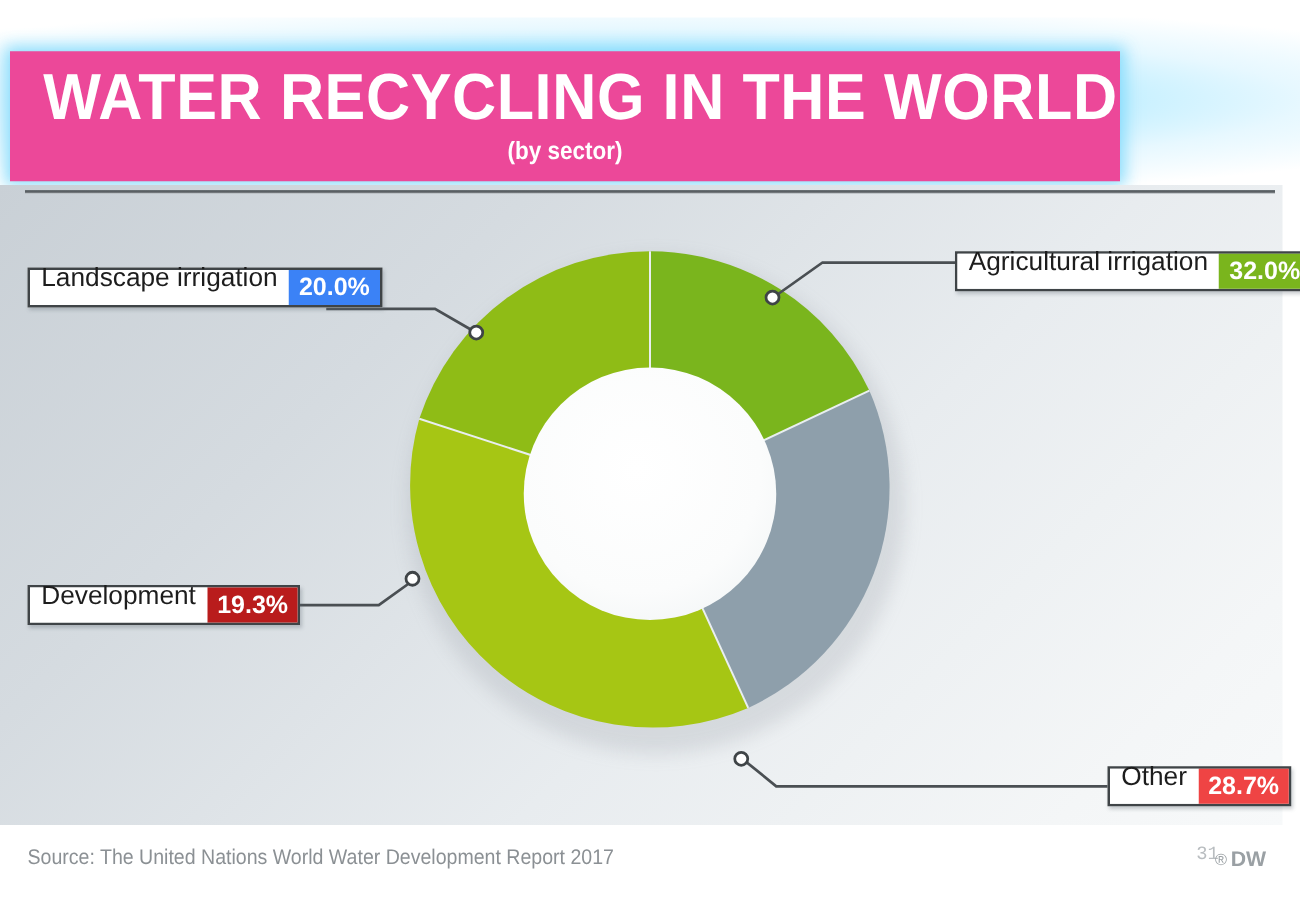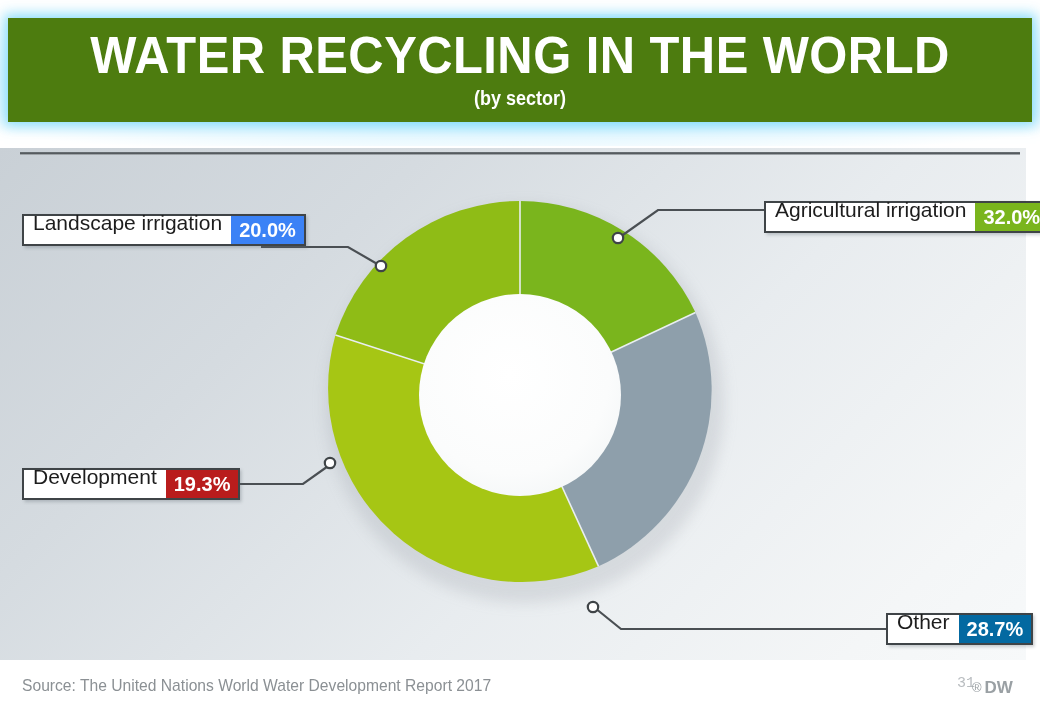--- a/index.html
+++ b/index.html
@@ -28,24 +28,24 @@
     left: 0px;
     top: 14px;
     width: 1040px;
     height: 132px;
     background: radial-gradient(ellipse 70% 60% at 50% 50%,
                 #9fe6ff 0%, #bdeeff 45%, #e7f8ff 72%, #ffffff 100%);
   }
   #banner {
     position: absolute;
     left: 8px;
-    top: 18px;
-    width: 1024px;
+    top: 41px;
+    width: 888px;
     height: 104px;
-    background: #4d7c0f;
+    background: #ec4899;
     box-shadow: 0 0 12px 4px rgba(120, 215, 250, 0.85);
   }
   #banner-title {
     position: absolute;
     left: 0;
     top: 8px;
     width: 100%;
     text-align: center;
     color: #ffffff;
     font-family: "Liberation Sans Narrow", "Liberation Sans", sans-serif;
@@ -276,21 +276,21 @@
     <span class="cval" style="background-color: #3b82f6; text-align: center;">20.0%</span>
   </div>
 
   <div class="callout" id="callout-industrial">
     <span class="cname">Development</span>
     <span class="cval" style="background-color: #b91c1c;">19.3%</span>
   </div>
 
   <div class="callout" id="callout-other">
     <span class="cname">Other</span>
-    <span class="cval" style="background-color: #0369a1;">28.7%</span>
+    <span class="cval" style="background-color: #ef4444;">28.7%</span>
   </div>
 
   <div id="source-note">Source: The United Nations World Water Development Report 2017</div>
   <div id="slide-number">31</div>
   <div id="dw-logo">
     <span class="reg">®</span>
     <span>DW</span>
   </div>
 
 </div>

